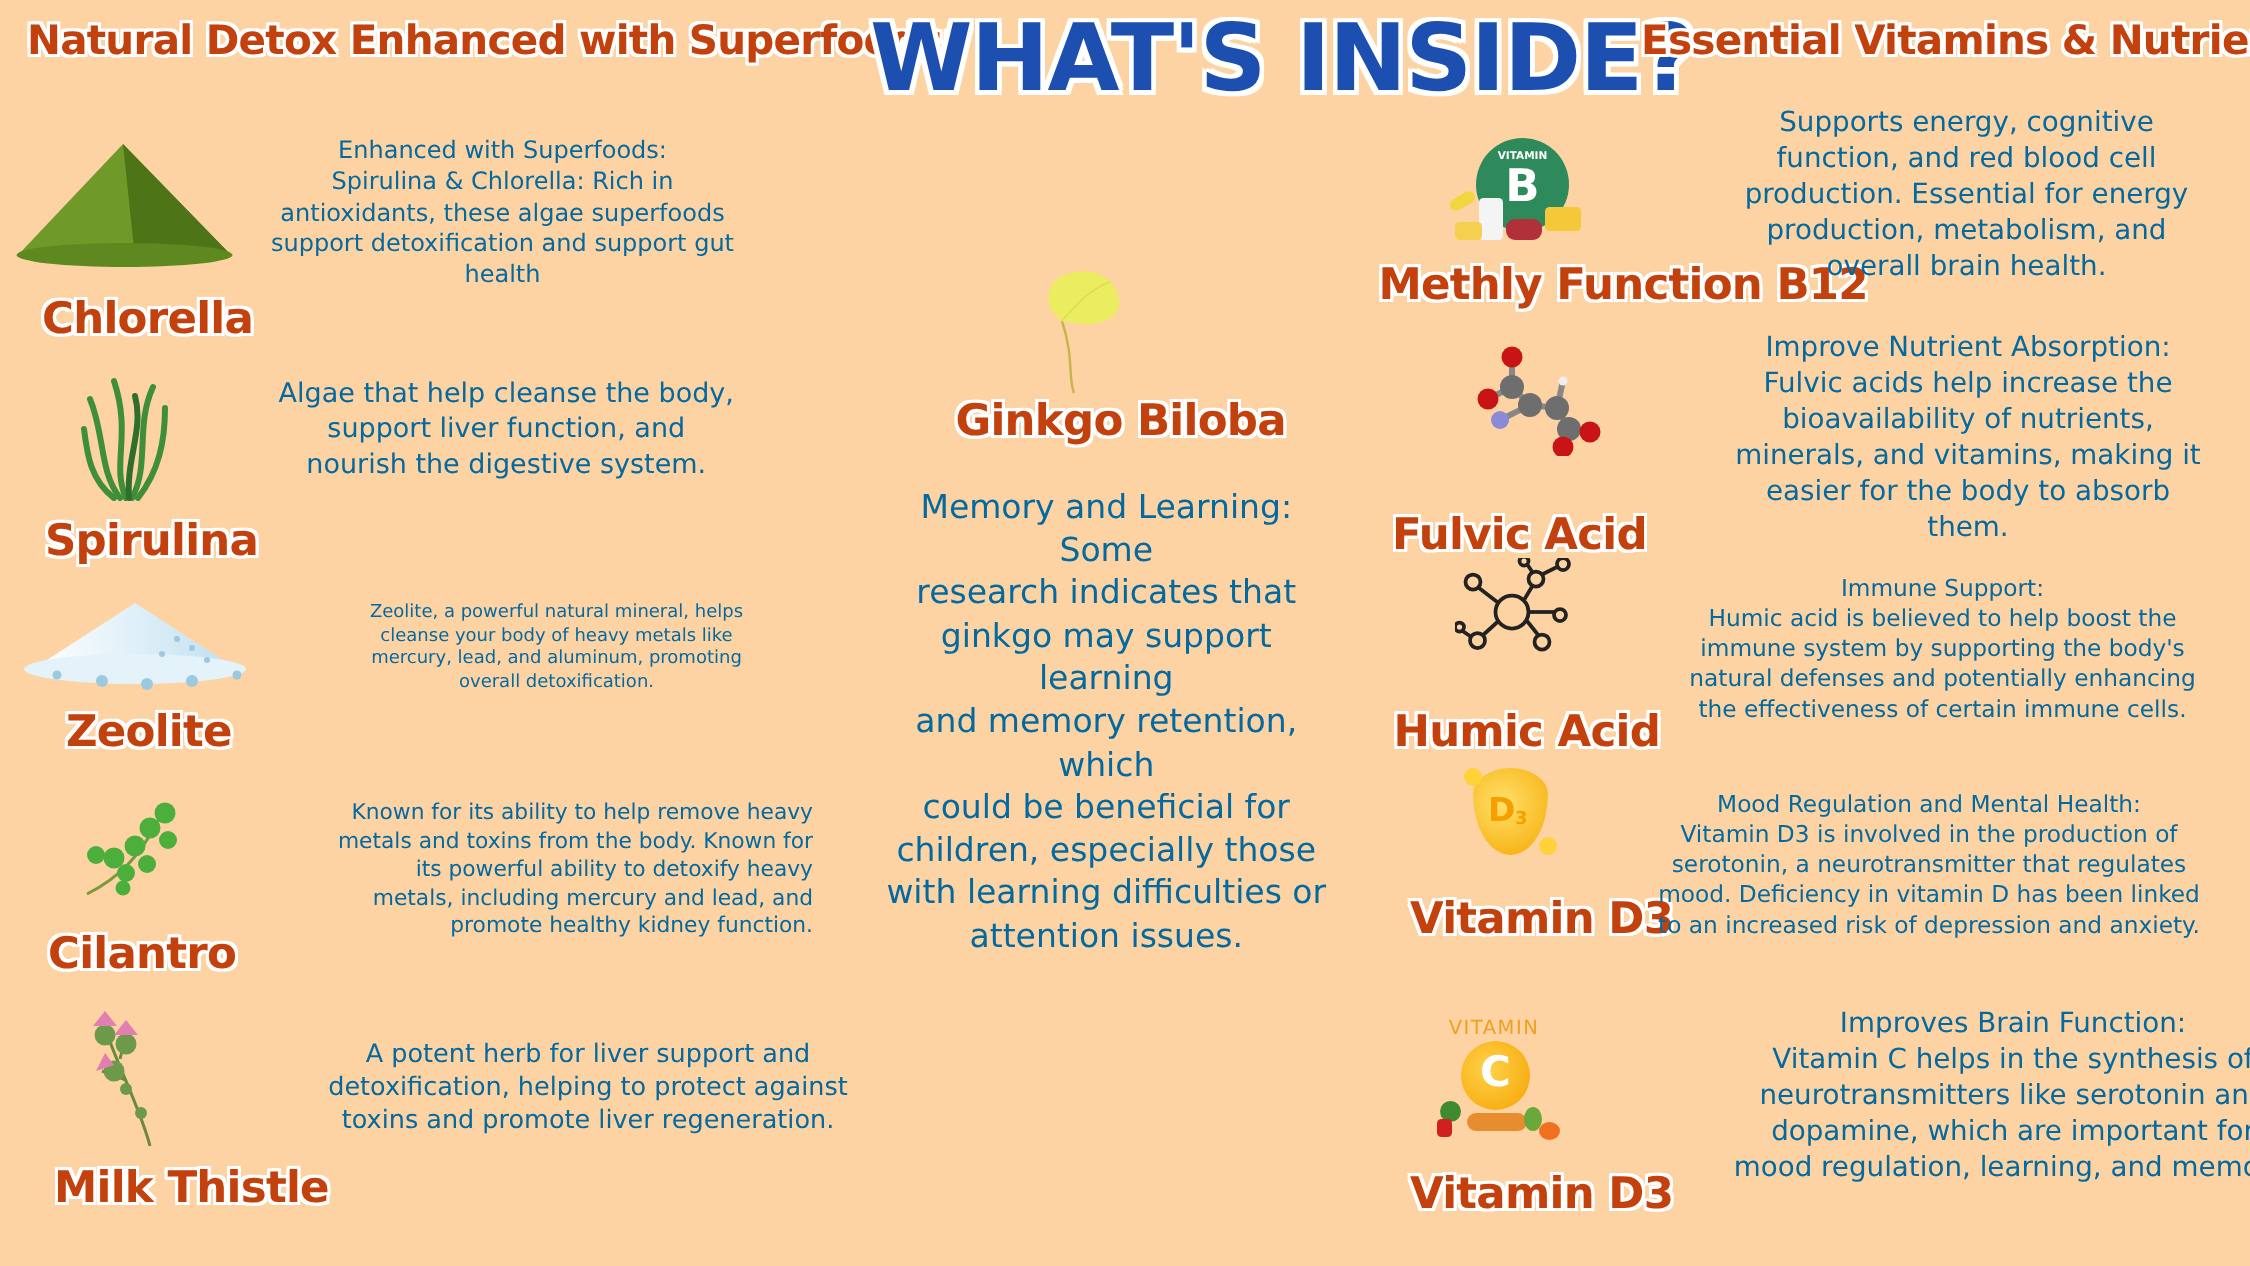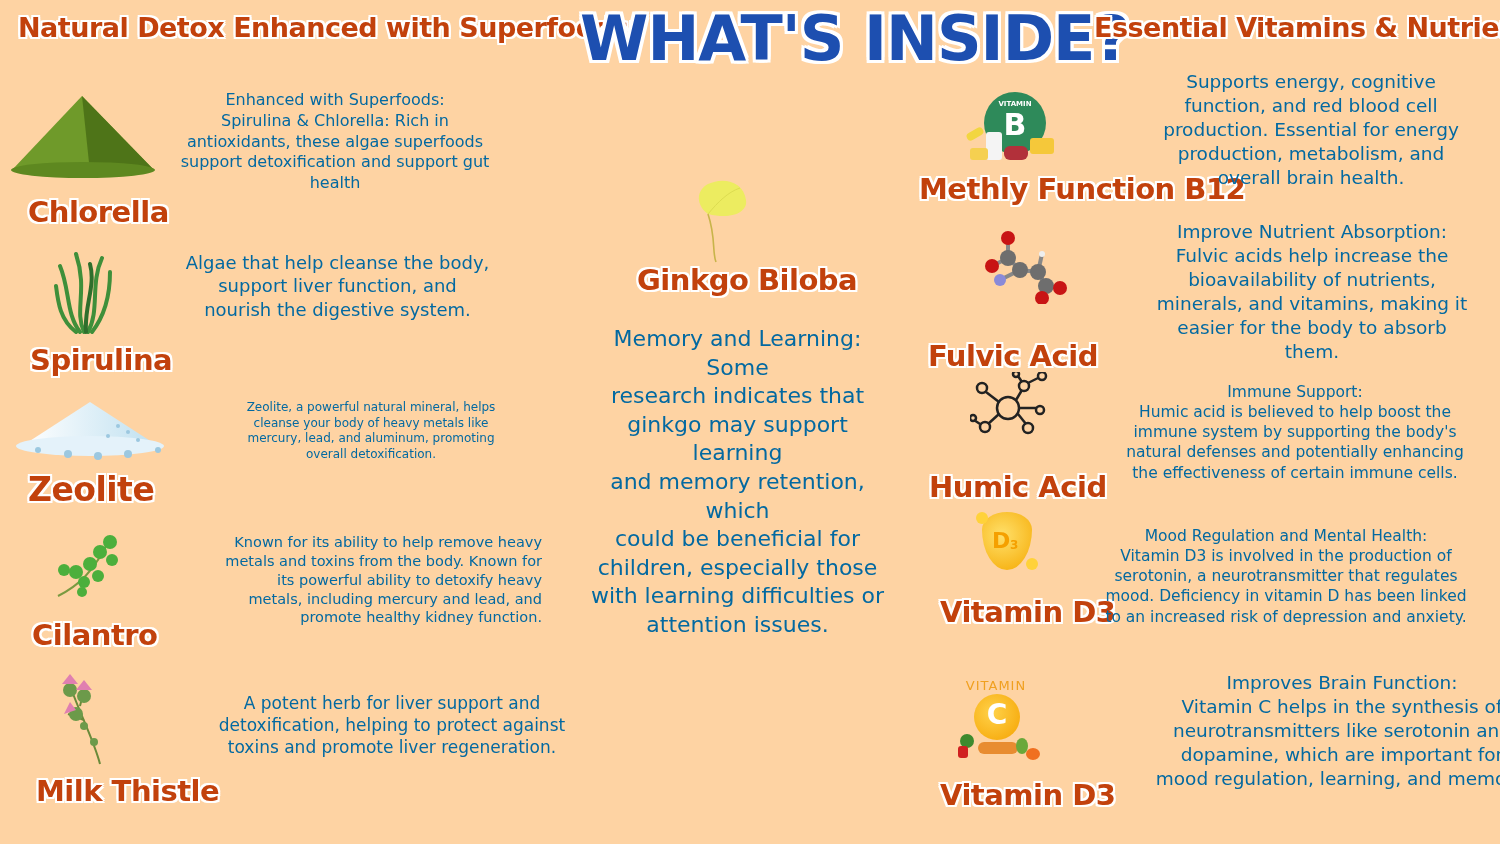--- a/index.html
+++ b/index.html
@@ -84,21 +84,21 @@
         <circle cx="120" cy="32" r="2"></circle>
         <circle cx="100" cy="36" r="2"></circle>
         <circle cx="130" cy="40" r="2"></circle>
         <circle cx="60" cy="54" r="4"></circle>
         <circle cx="90" cy="56" r="4"></circle>
         <circle cx="120" cy="54" r="4"></circle>
         <circle cx="150" cy="50" r="3"></circle>
         <circle cx="30" cy="50" r="3"></circle>
       </g>
   </svg>
-  <div class="abs title-font" style="left:28px;top:470px;font-size:33px;">Zeolite</div>
+  <div class="abs title-font" style="left:44px;top:470px;font-size:29px;">Zeolite</div>
   <div class="abs desc" style="left:190px;top:400px;width:362px;font-size:12px;">Zeolite, a powerful natural mineral, helps
 cleanse your body of heavy metals like
 mercury, lead, and aluminum, promoting
 overall detoxification.</div>
 </div>
 
 <div class="abs">
   <svg class="icon" style="left:54px;top:532px;" width="66" height="68" viewBox="0 0 66 68">
     <path d="M4 64 C24 54 40 40 56 6" stroke="#7a9a40" stroke-width="2" fill="none"></path>
     <g fill="#4caf3c">

